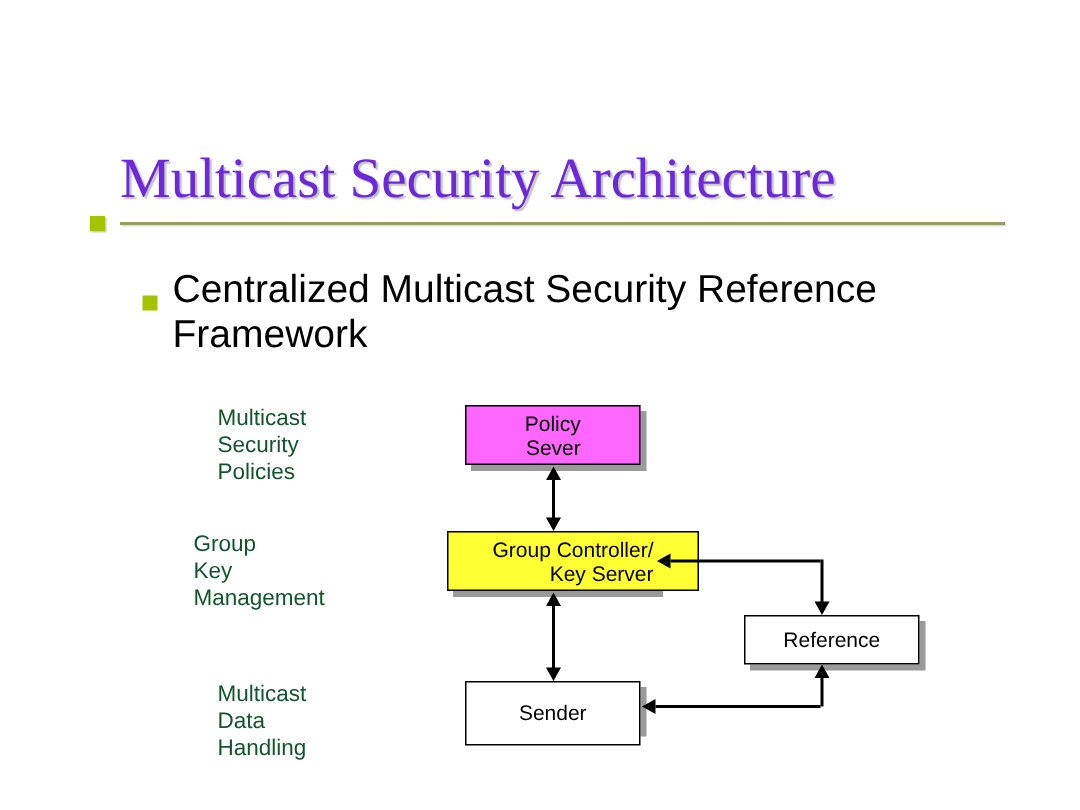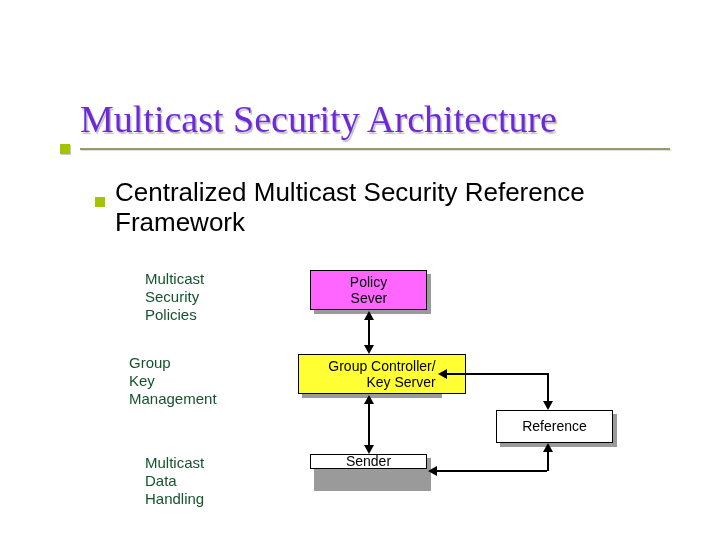--- a/index.html
+++ b/index.html
@@ -159,21 +159,21 @@
 
   <div class="shadow-box" style="left:302px; top:358px; width:140px; height:40px;"></div>
   <div class="diag-box box-yellow" style="left:298px; top:354px; width:168px; height:40px; white-space:pre;">Group Controller/
 Key Server</div>
 
   <div class="arrow-head-up" style="left:364px; top:395px;"></div>
   <div class="arrow-v" style="left:368px; top:403px; height:43px;"></div>
   <div class="arrow-head-down" style="left:364px; top:445px;"></div>
 
   <div class="shadow-box" style="left:314px; top:458px; width:117px; height:33px;"></div>
-  <div class="diag-box box-plain" style="left:310px; top:454px; width:117px; height:15px;">Sender</div>
+  <div class="diag-box box-plain" style="left:310px; top:454px; width:117px; height:43px;">Sender</div>
 
   <div class="shadow-box" style="left:500px; top:414px; width:117px; height:33px;"></div>
   <div class="diag-box box-plain" style="left:496px; top:410px; width:117px; height:33px;">Reference</div>
 
   <div class="arrow-head-left" style="left:438px; top:369px;"></div>
   <div class="arrow-h" style="left:447px; top:373px; width:100px;"></div>
   <div class="arrow-v" style="left:547px; top:373px; height:29px;"></div>
   <div class="arrow-head-down" style="left:543px; top:401px;"></div>
 
   <div class="arrow-head-left" style="left:428px; top:466px;"></div>

